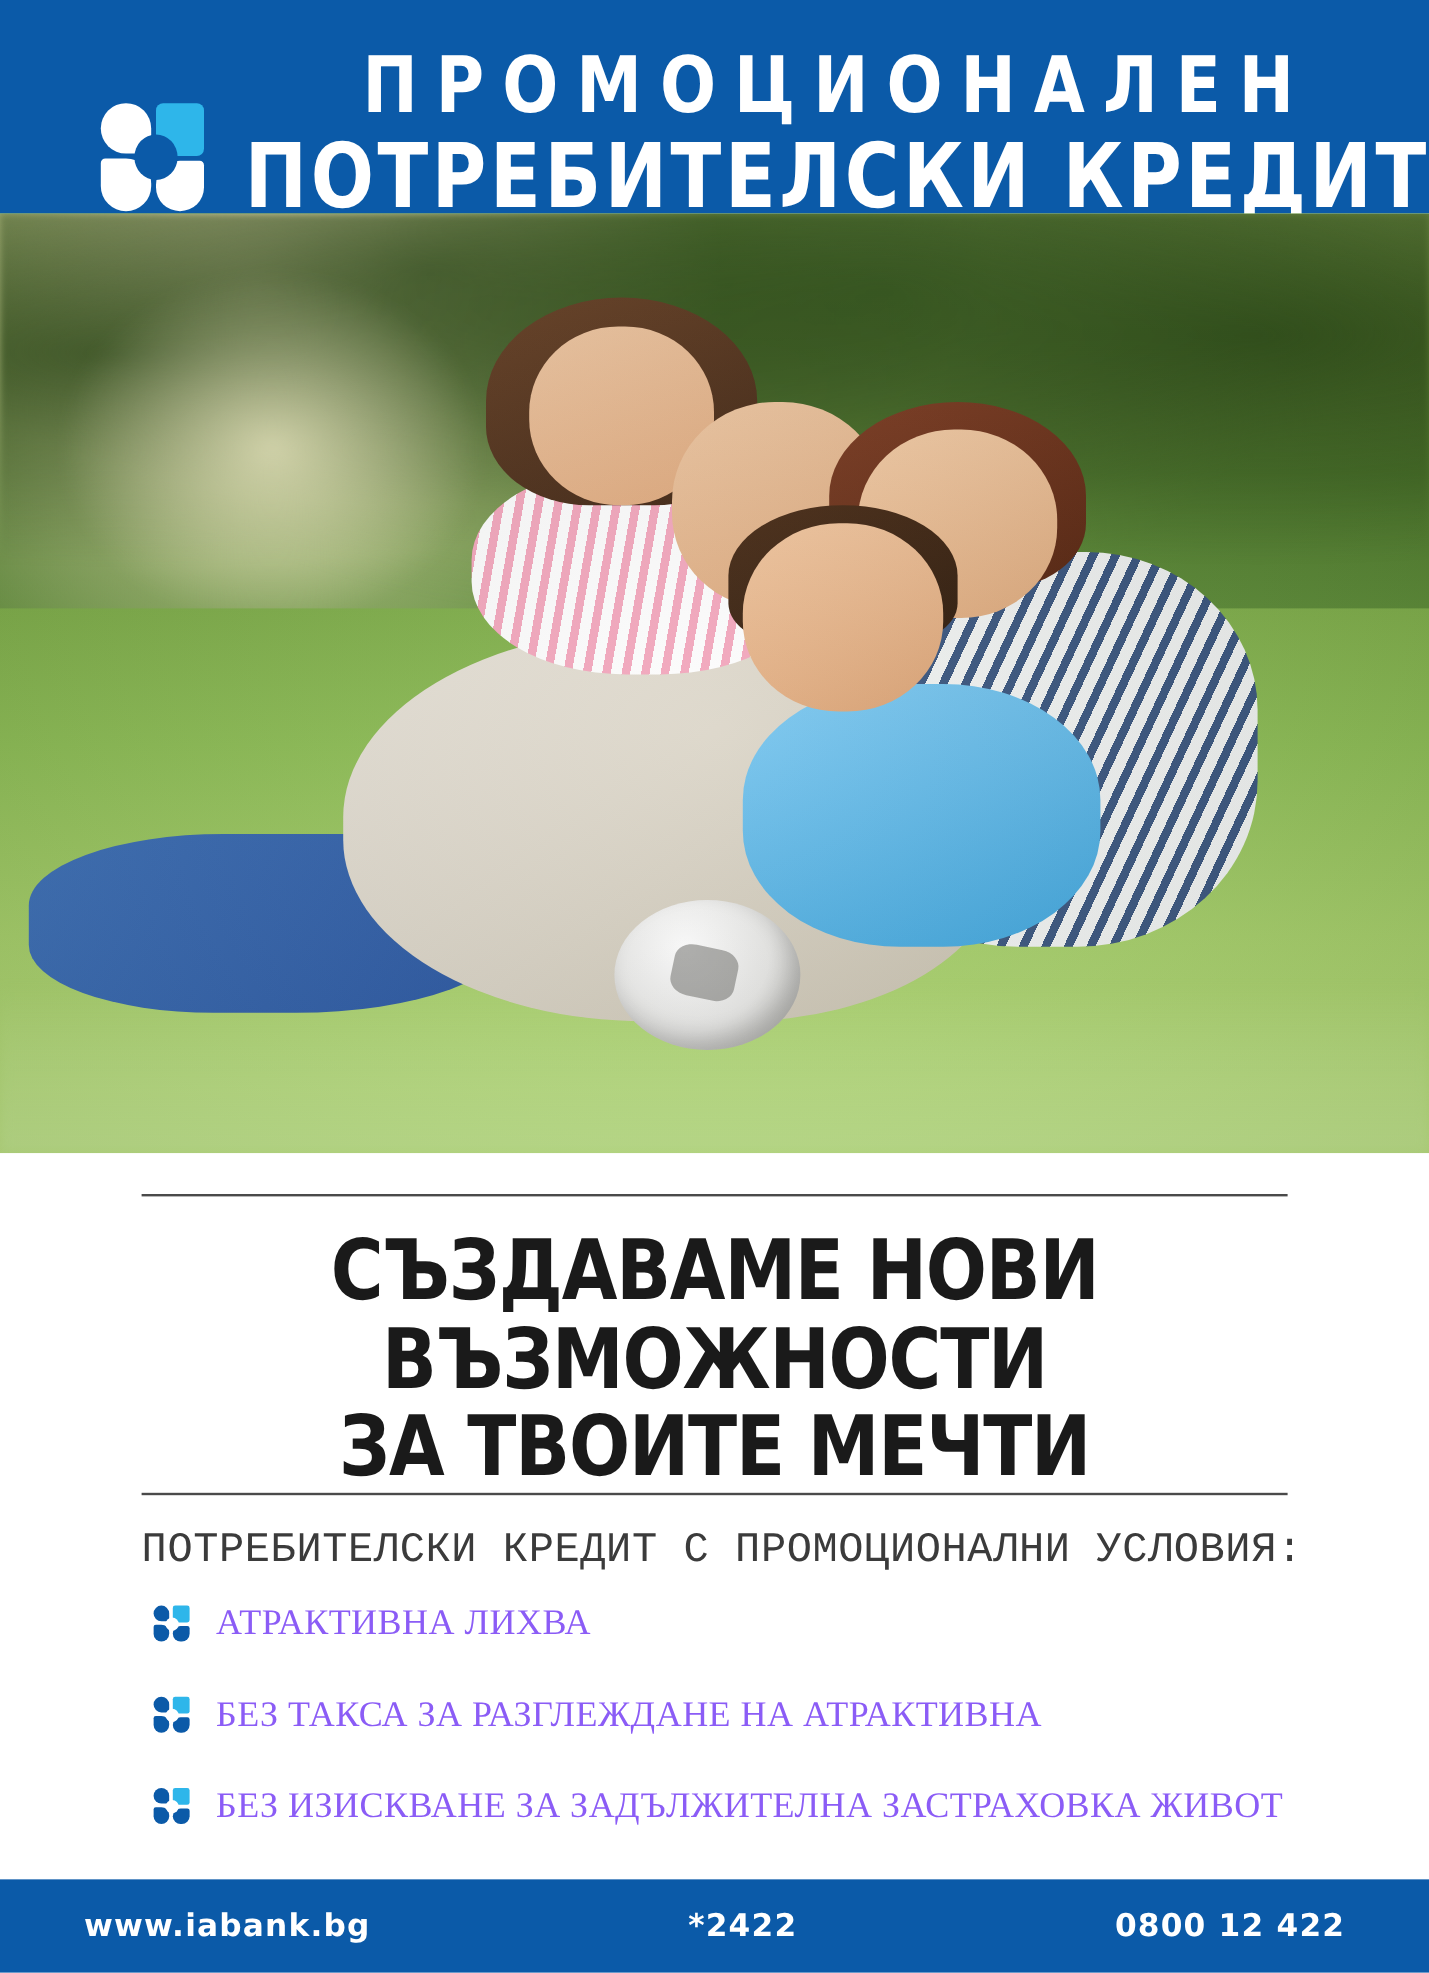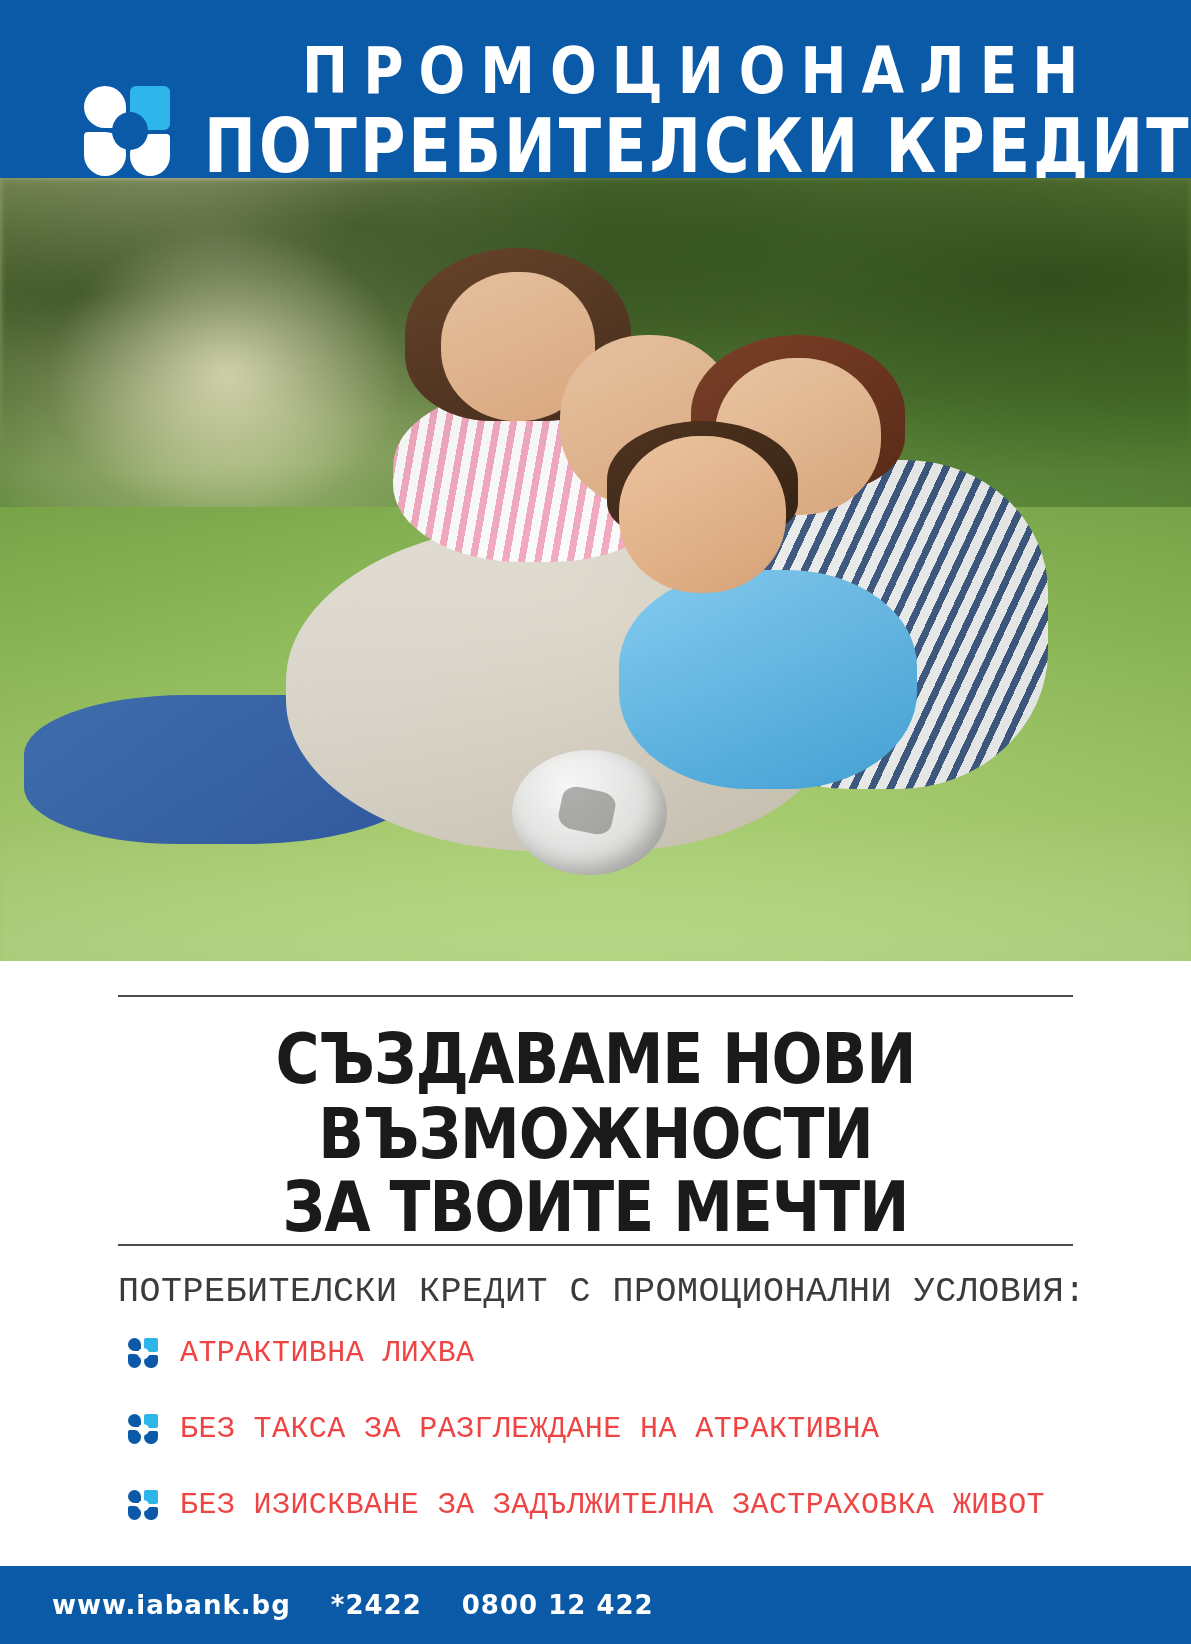--- a/index.html
+++ b/index.html
@@ -320,35 +320,36 @@
     flex: 0 0 auto;
     margin-right: 22px;
   }
   .b-tl, .b-tr, .b-bl, .b-br, .b-c { position: absolute; }
   .b-tl { left: 0; top: 0; width: 13px; height: 13px; background: #0b5aa8; border-radius: 7px 7px 2px 7px; }
   .b-tr { left: 16px; top: 0; width: 14px; height: 14px; background: #2eb6ea; border-radius: 2px; }
   .b-bl { left: 0; top: 16px; width: 13px; height: 14px; background: #0b5aa8; border-radius: 2px 7px 7px 7px; }
   .b-br { left: 16px; top: 17px; width: 14px; height: 13px; background: #0b5aa8; border-radius: 7px 2px 7px 7px; }
   .b-c  { left: 10px; top: 10px; width: 11px; height: 11px; background: #ffffff; border-radius: 50%; }
   .benefit-text {
-    color: #ef4444;
-    font-family: Liberation Mono, monospace;
+    color: #8b5cf6;
+    font-family: Liberation Serif, serif;
     font-size: 30px;
     letter-spacing: 0.4px;
     white-space: nowrap;
   }
 
   
   .footer {
     height: 78px;
     background: #0b5aa8;
     color: #ffffff;
     display: flex;
     align-items: center;
-    padding: 0 52px;
+    justify-content: space-between;
+    padding: 0 70px;
     box-sizing: border-box;
     font-family: "DejaVu Sans", sans-serif;
     font-weight: bold;
     font-size: 26px;
     letter-spacing: 1px;
     gap: 40px;
   }
   .footer-mid { flex: 0 0 auto; }
   .footer-left { flex: 0 0 auto; }
   .footer-right { flex: 0 0 auto; }

